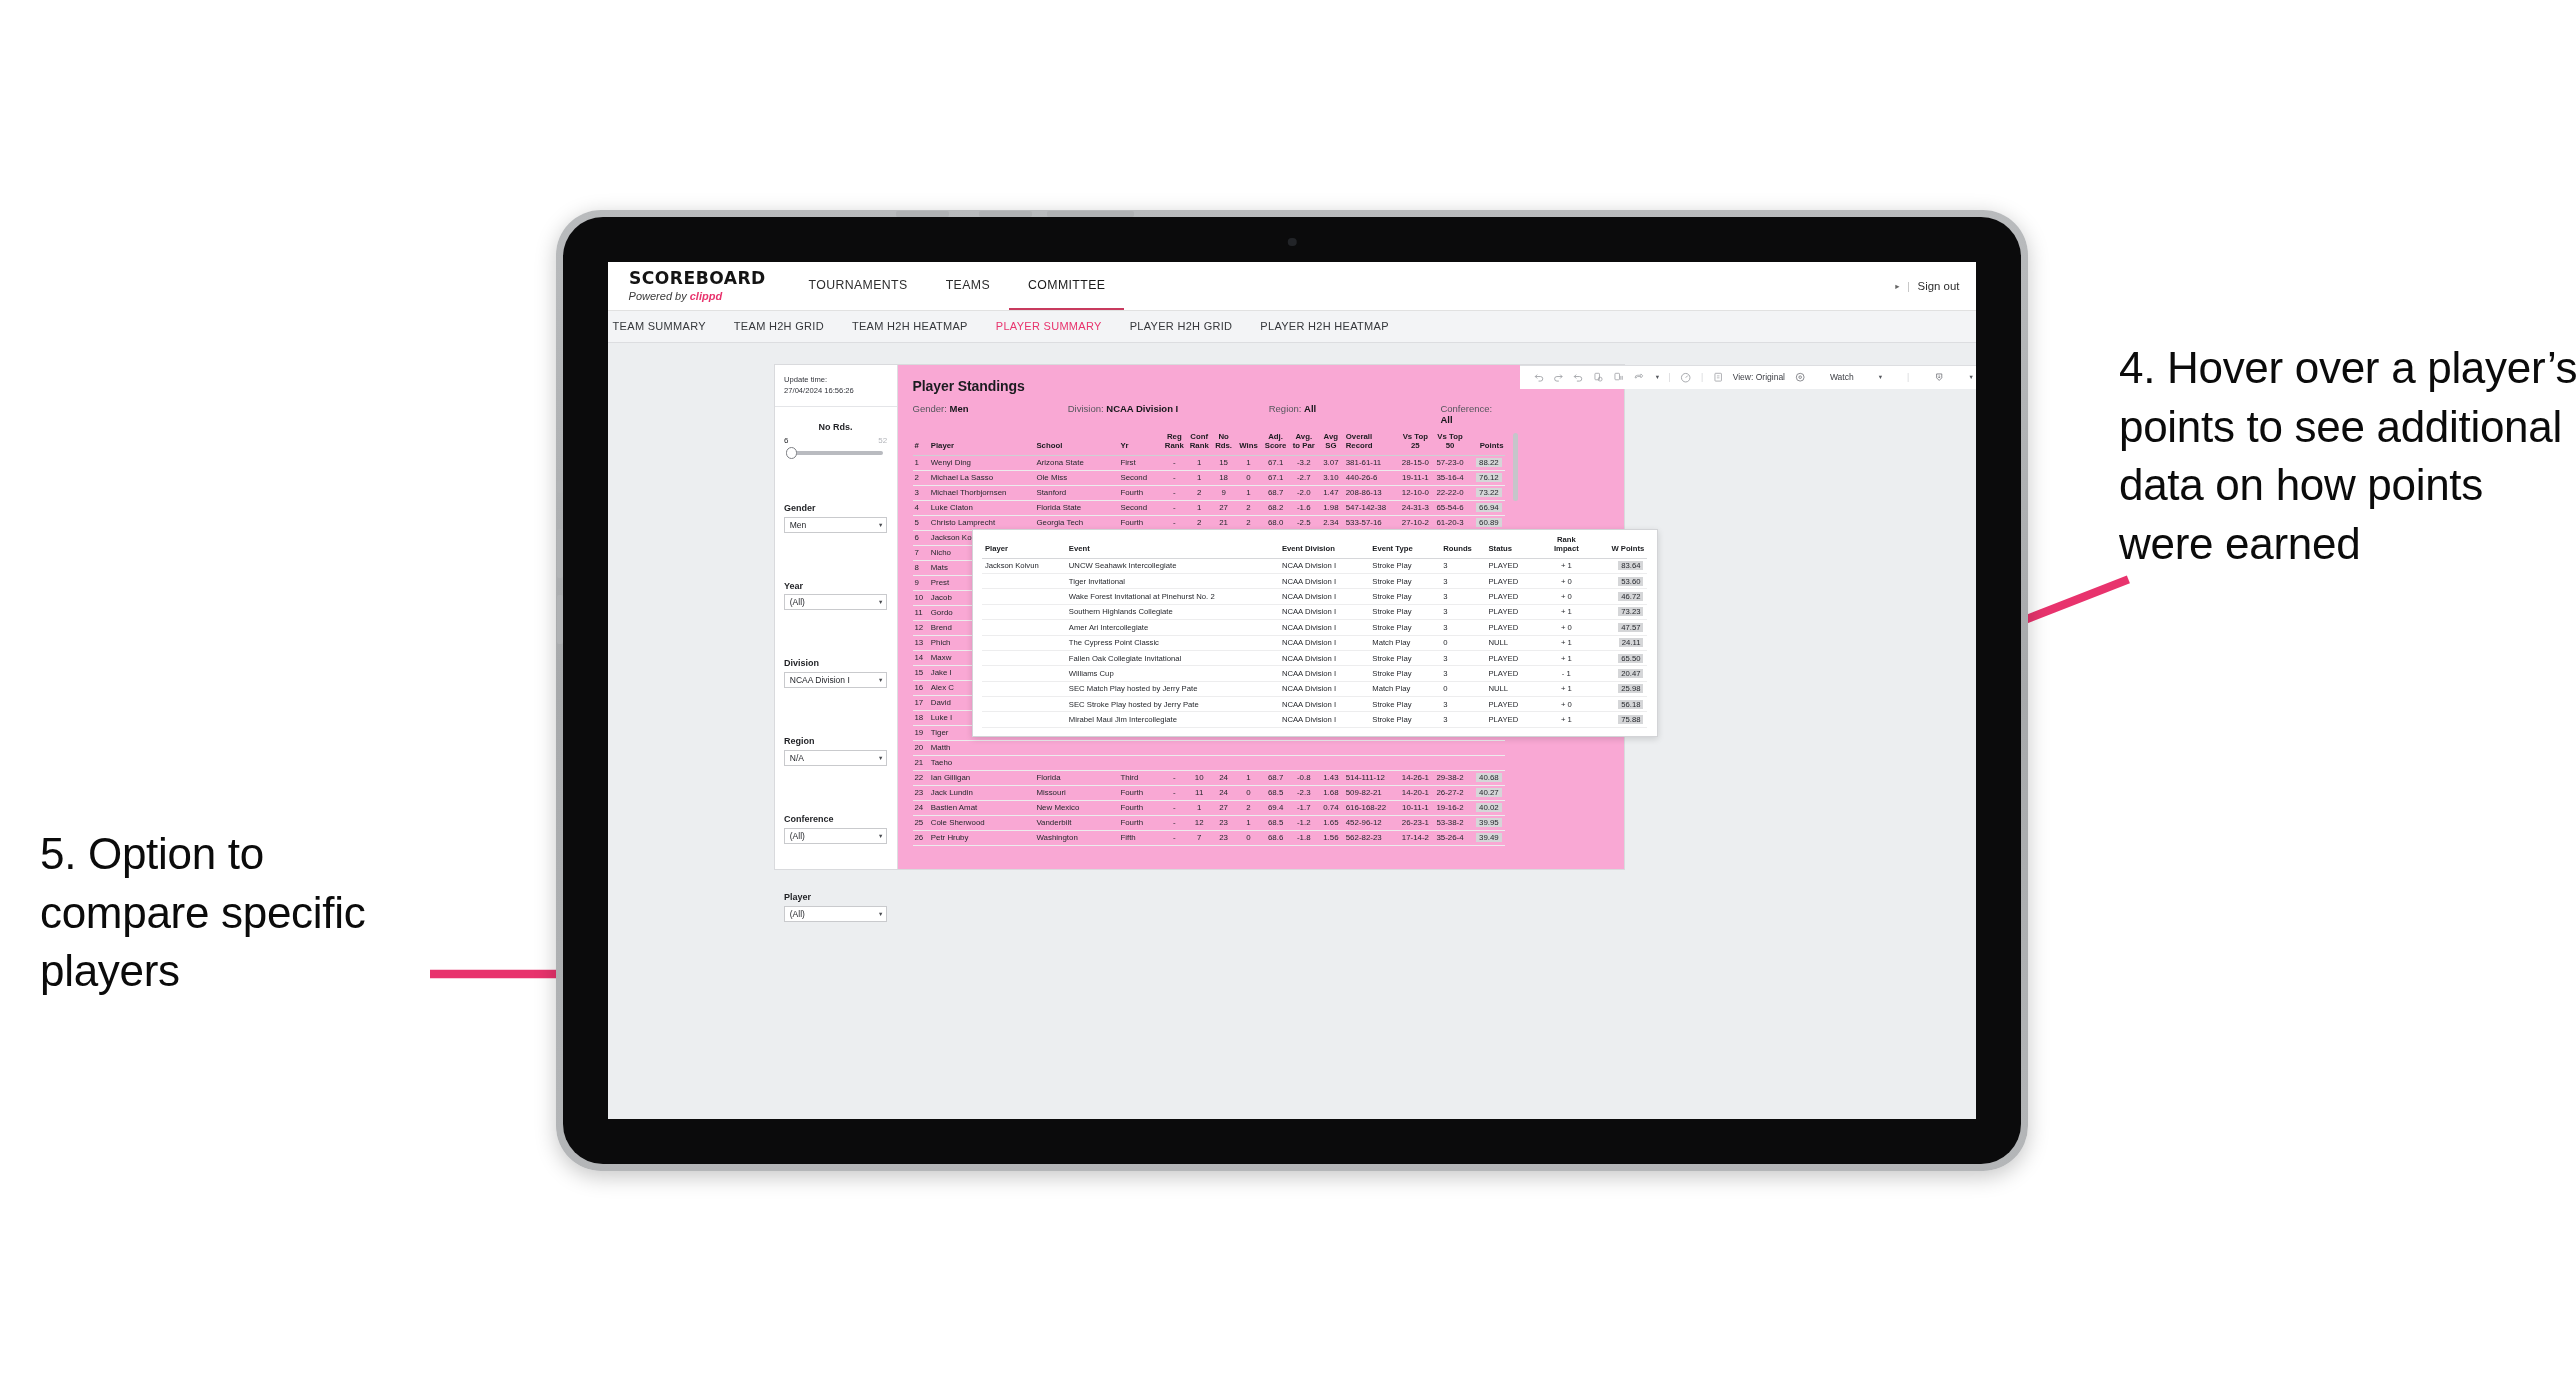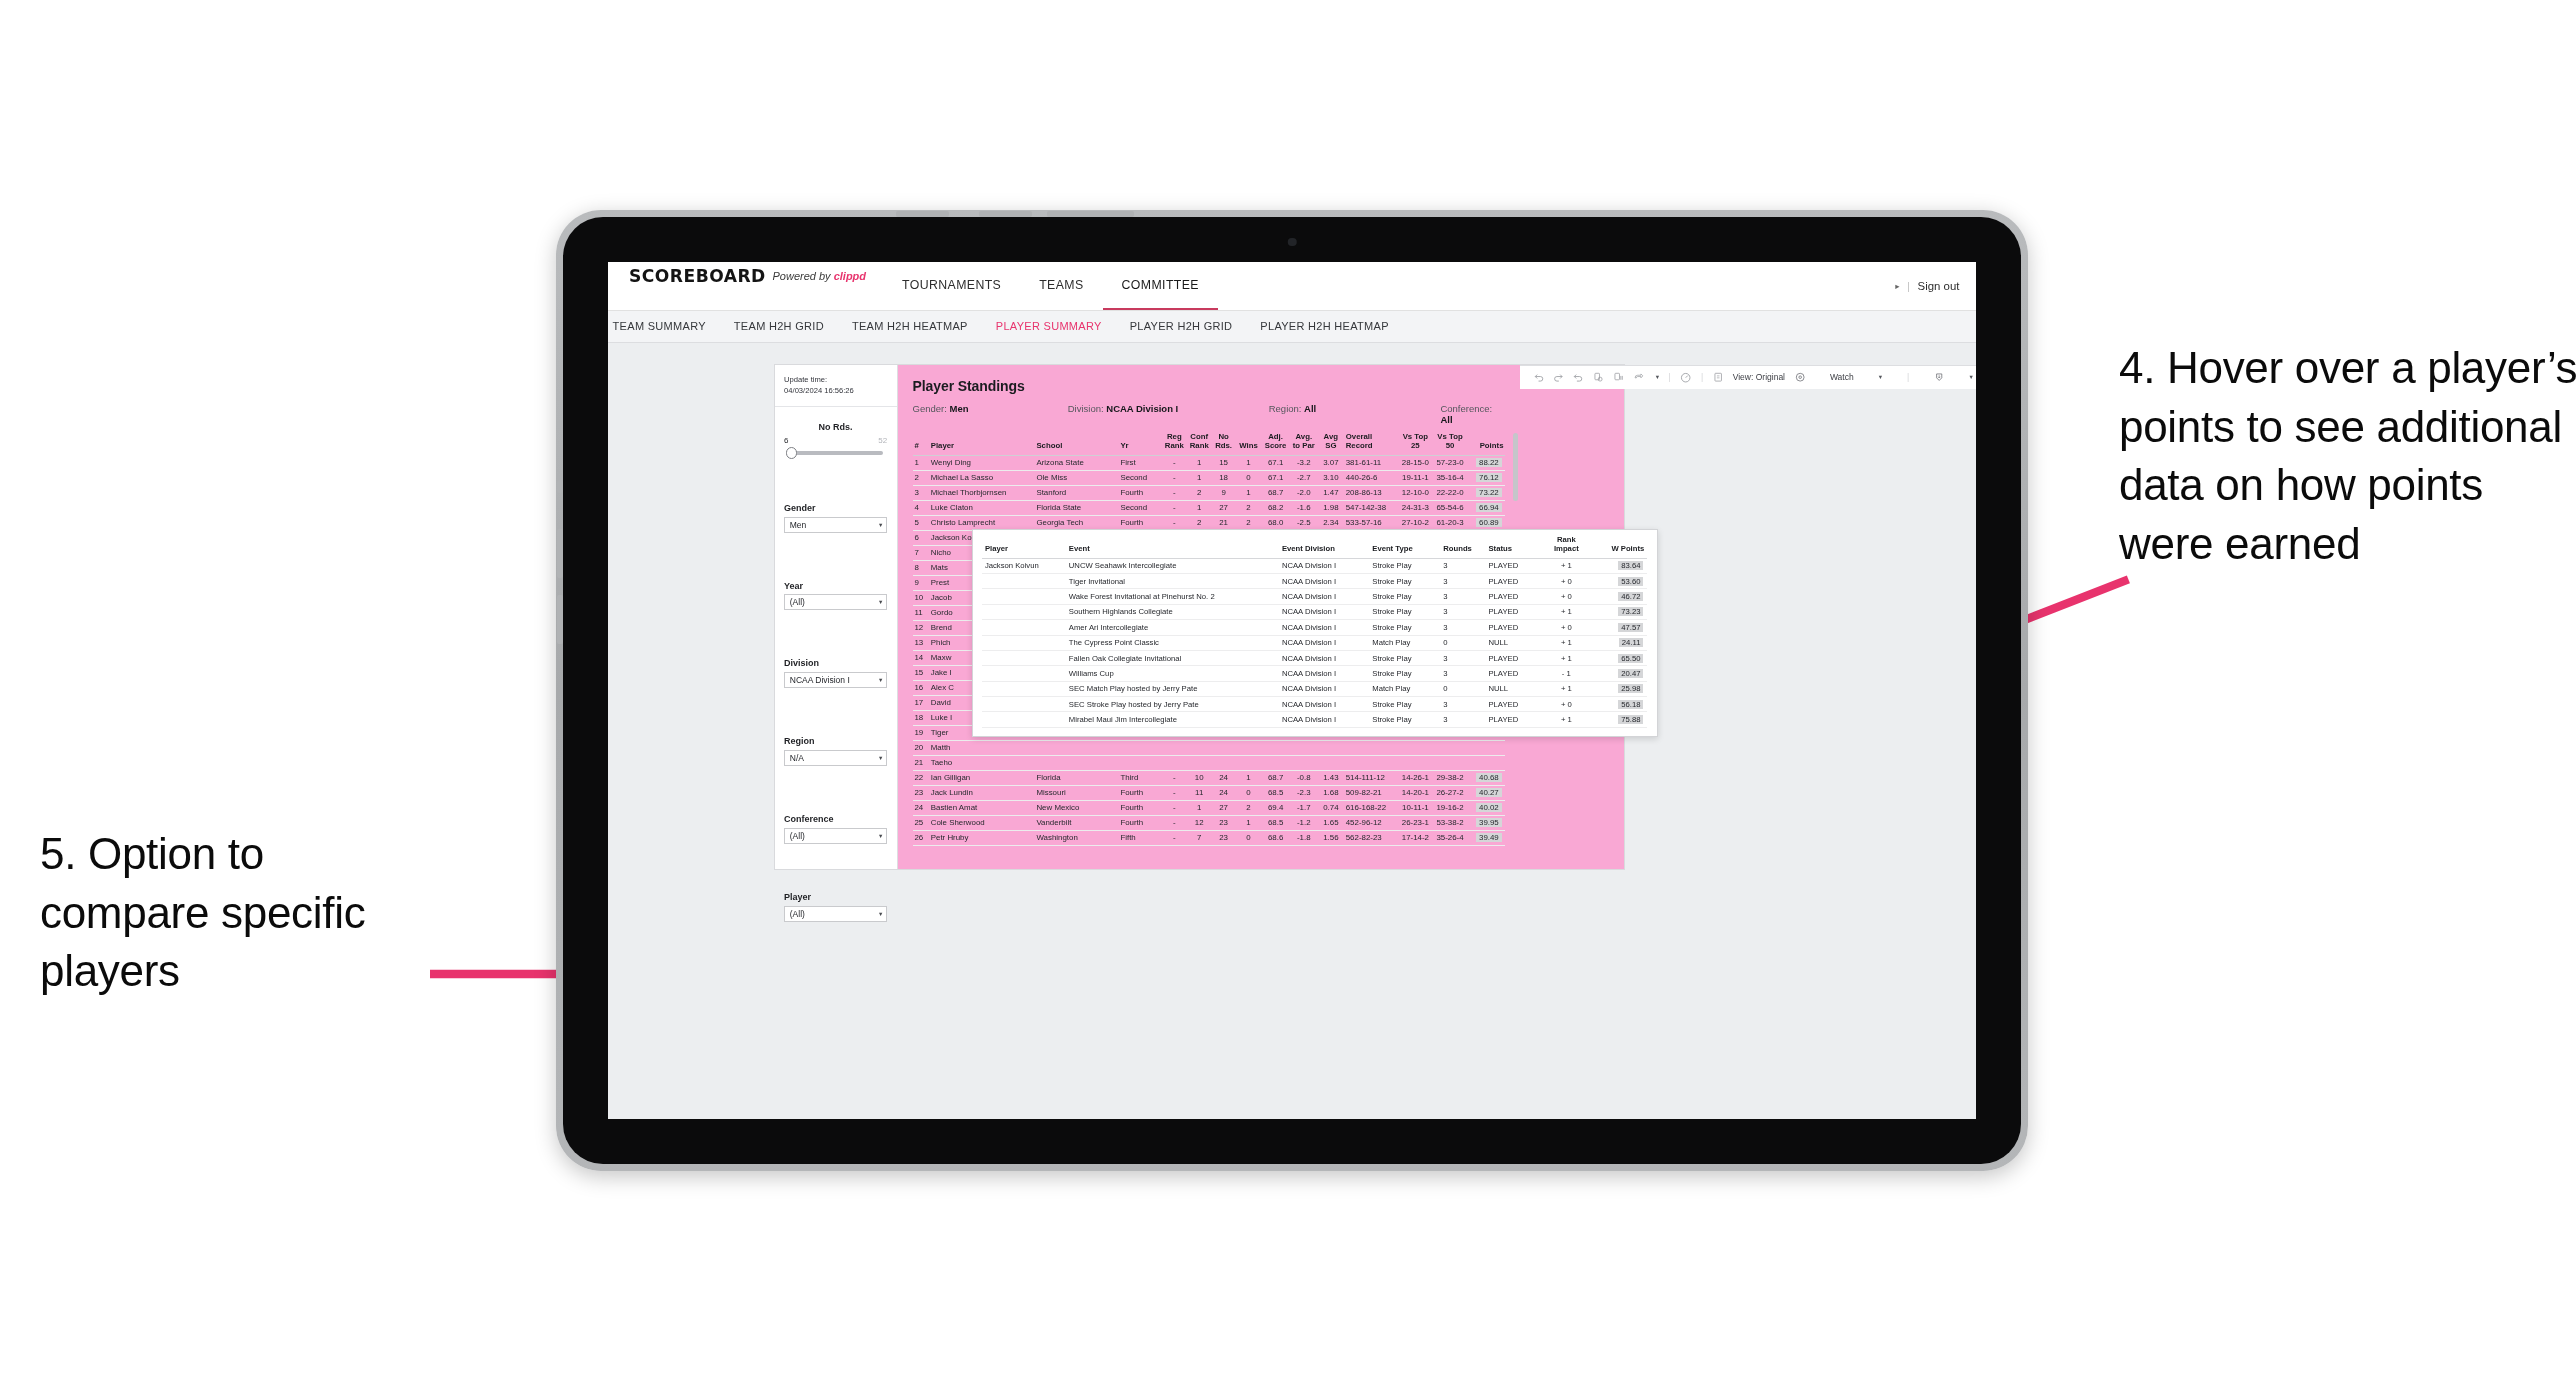--- a/index.html
+++ b/index.html
@@ -74,21 +74,21 @@
   
   .app-header {
     height: 49px;
     border-bottom: 0.9px solid #e1e1e1;
     display: flex; align-items: stretch;
     background: #ffffff;
     position: relative;
   }
   .brand {
     padding: 5.7px 17px 5.7px 21px;
-    display: flex; justify-content: center;
+    display: flex; flex-direction: column; justify-content: center;
   }
   .brand-name {
     font-family: "DejaVu Sans", sans-serif;
     font-weight: 700;
     font-size: 18px;
     letter-spacing: 0.5px;
     color: #141414;
     line-height: 1;
     transform: scaleX(0.95);
     transform-origin: left center;
@@ -395,21 +395,21 @@
           <div class="sub-nav-item">PLAYER H2H HEATMAP</div>
         </div>
 
         <div class="canvas">
           <div class="viz">
             <div class="viz-body">
 
               <div class="filters">
                 <div class="update-box">
                   <div>Update time:</div>
-                  <div>04/03/2024 16:56:26</div>
+                  <div>27/04/2024 16:56:26</div>
                 </div>
 
                 <div class="filter-group">
                   <div class="nords-title">No Rds.</div>
                   <div class="slider-row">
                     <span class="slider-min">6</span>
                     <span class="slider-max">52</span>
                   </div>
                   <div class="slider-track">
                     <div class="slider-knob"></div>

